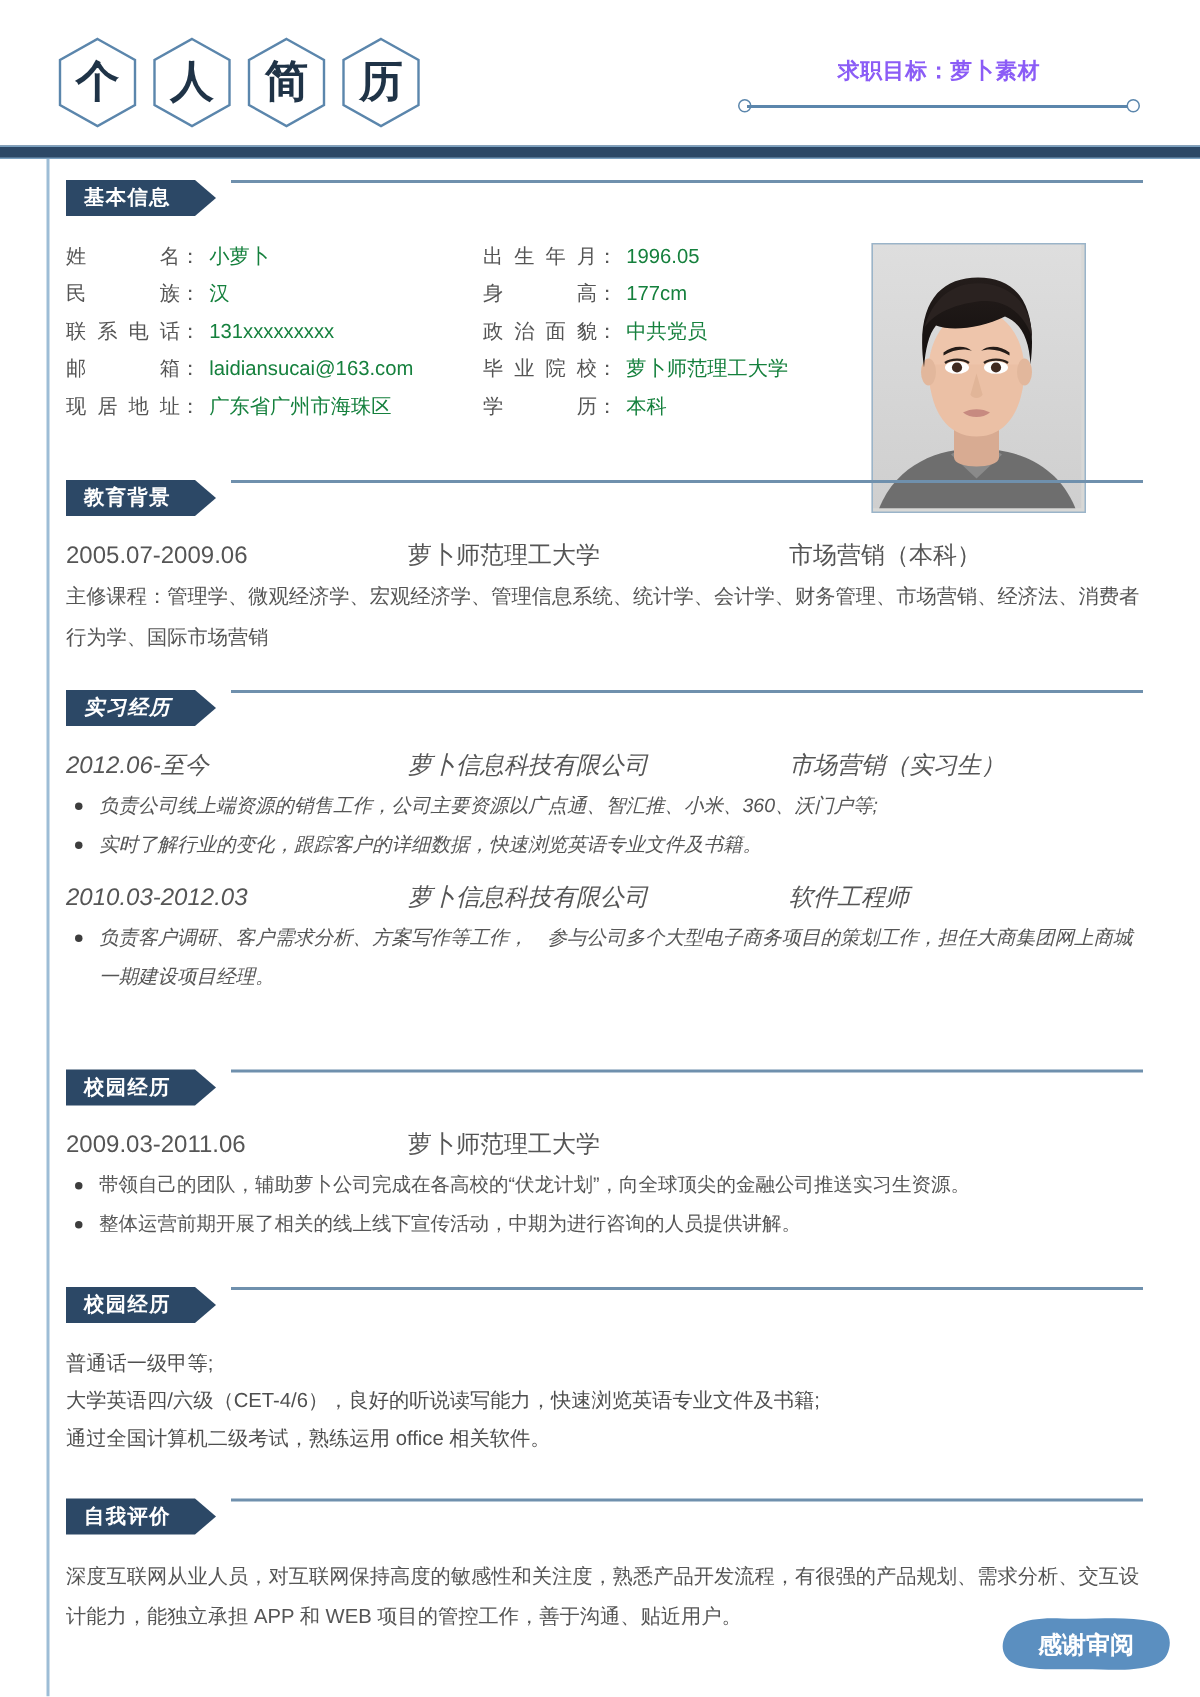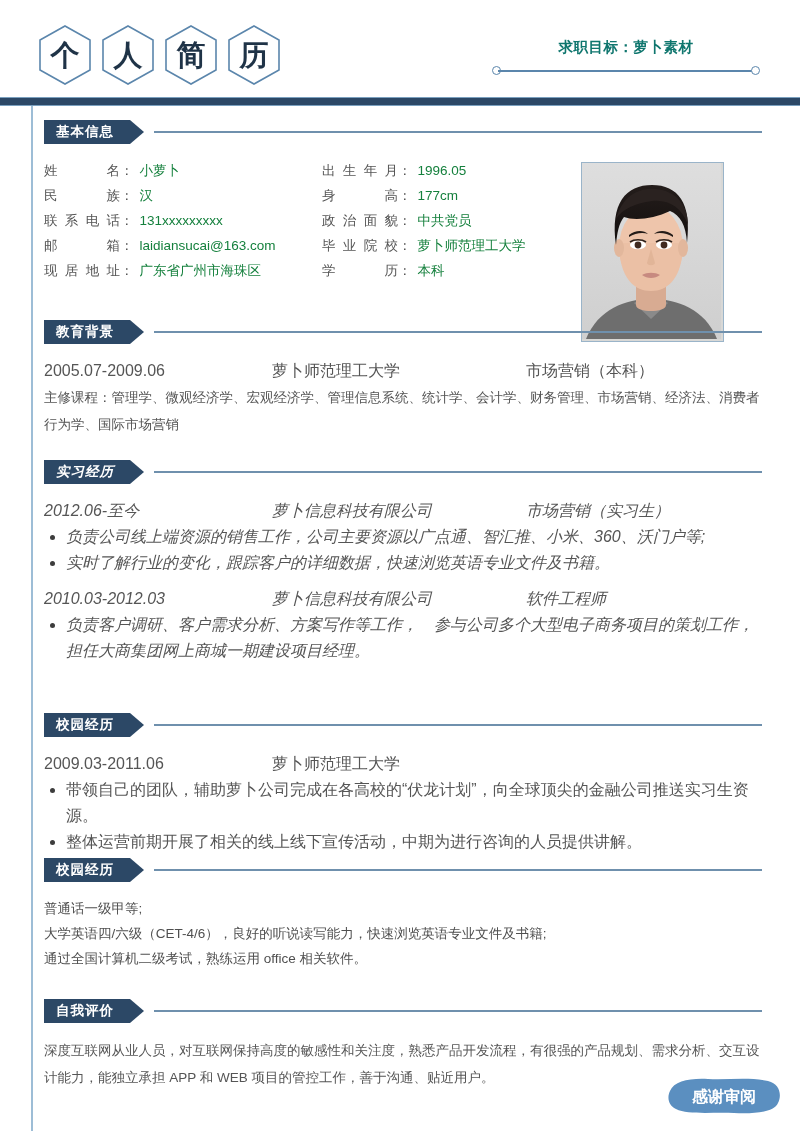--- a/index.html
+++ b/index.html
@@ -51,21 +51,21 @@
   .objective {
     position: absolute;
     right: 40px;
     top: 38px;
     width: 268px;
     text-align: center;
   }
   .objective-text {
     font-size: 14.5px;
     font-weight: bold;
-    color: #0f766e;
+    color: #8b5cf6;
     letter-spacing: .5px;
     white-space: nowrap;
   }
   .objective-rule {
     position: relative;
     margin-top: 9px;
     height: 10px;
   }
   .objective-rule .bar {
     position: absolute;
@@ -118,21 +118,20 @@
   }
 
   .section {
     position: absolute;
     left: 44px;
     right: 38px;
   }
 
   .sec-head {
     display: flex;
-    align-items: center;
     height: 24px;
   }
   .tag {
     position: relative;
     height: 24px;
     background: #2c4866;
     display: flex;
     align-items: center;
     padding: 0 14px 0 12px;
     box-sizing: border-box;
@@ -215,21 +214,21 @@
   .exp-role { flex: 1; }
 
   ul.bullets {
     margin: 0;
     padding: 0;
     list-style: none;
   }
   ul.bullets li {
     position: relative;
     padding-left: 22px;
-    font-size: 16px;
+    font-size: 13px;
     line-height: 26px;
     color: #555555;
   }
   ul.bullets li::before {
     content: "";
     position: absolute;
     left: 6px;
     top: 11px;
     width: 5px;
     height: 5px;

